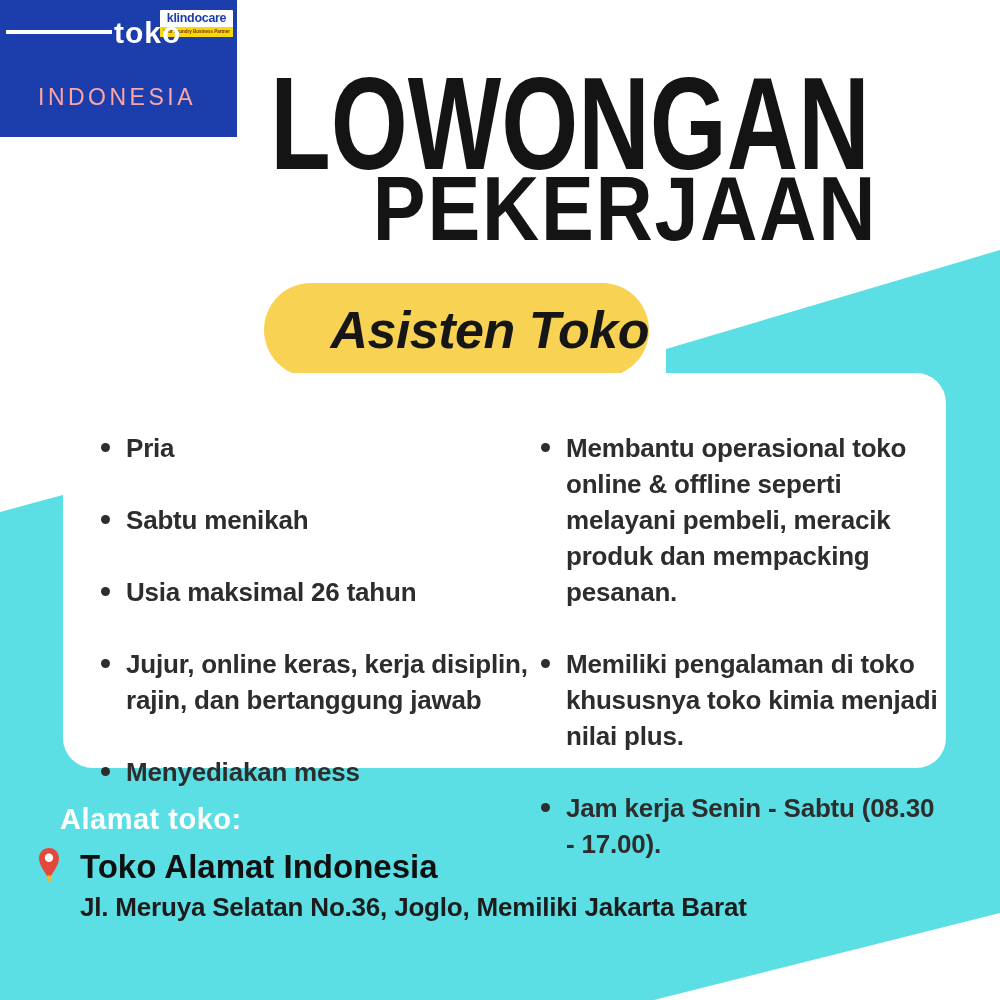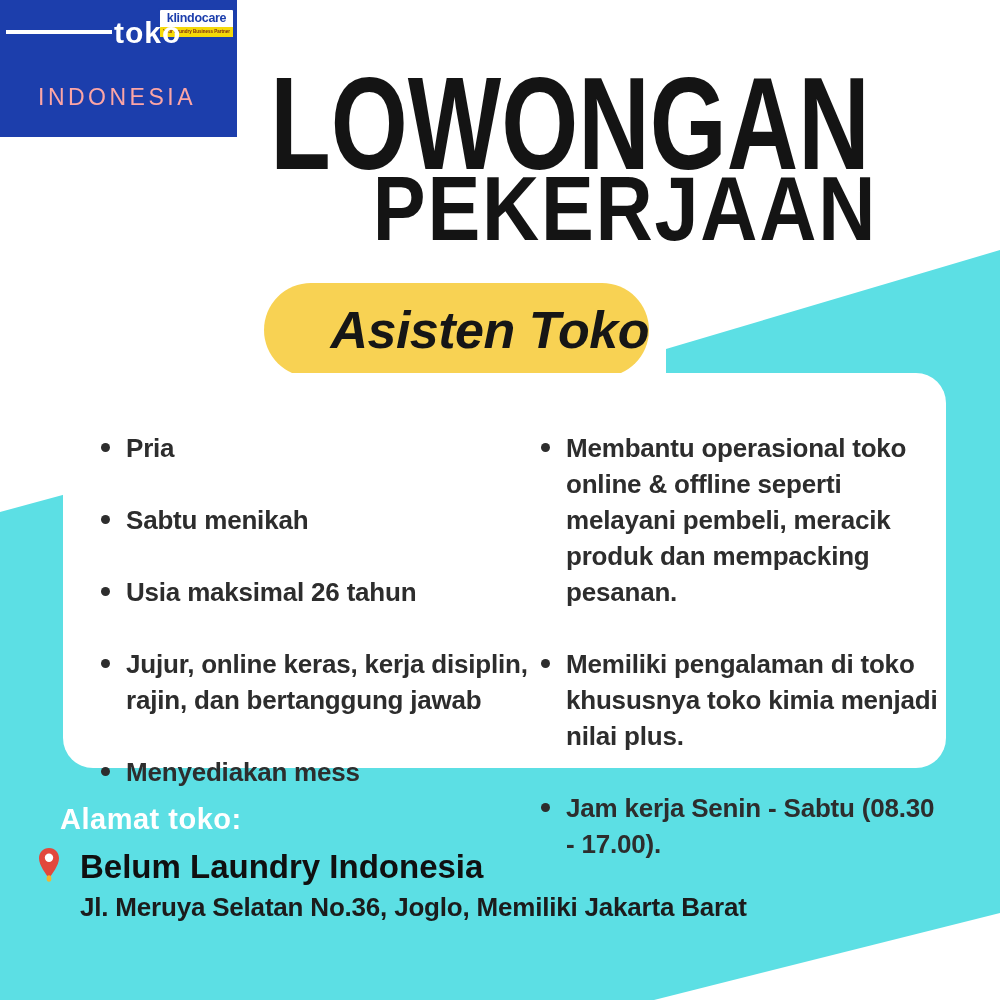--- a/index.html
+++ b/index.html
@@ -109,16 +109,16 @@
 - 17.00).</span></li>
     </ul>
   </div>
 
   <div class="alamat">Alamat toko:</div>
   <svg class="pin" viewBox="0 0 22 40" aria-hidden="true">
     <path d="M11 1 C5.2 1 1 5.6 1 11.2 C1 18.5 8.5 27.5 11 31.5 C13.5 27.5 21 18.5 21 11.2 C21 5.6 16.8 1 11 1 Z" fill="#E2483C"></path>
     <circle cx="11" cy="10.8" r="4.2" fill="#ffffff"></circle>
     <ellipse cx="11" cy="31.5" rx="2.4" ry="3.2" fill="#F2B630"></ellipse>
   </svg>
-  <div class="store">Belum Laundry Indonesia</div>
+  <div class="store">Toko Alamat Indonesia</div>
   <div class="address">Jl. Meruya Selatan No.36, Joglo, Memiliki Jakarta Barat</div>
 
 </div>
 
 </body></html>

